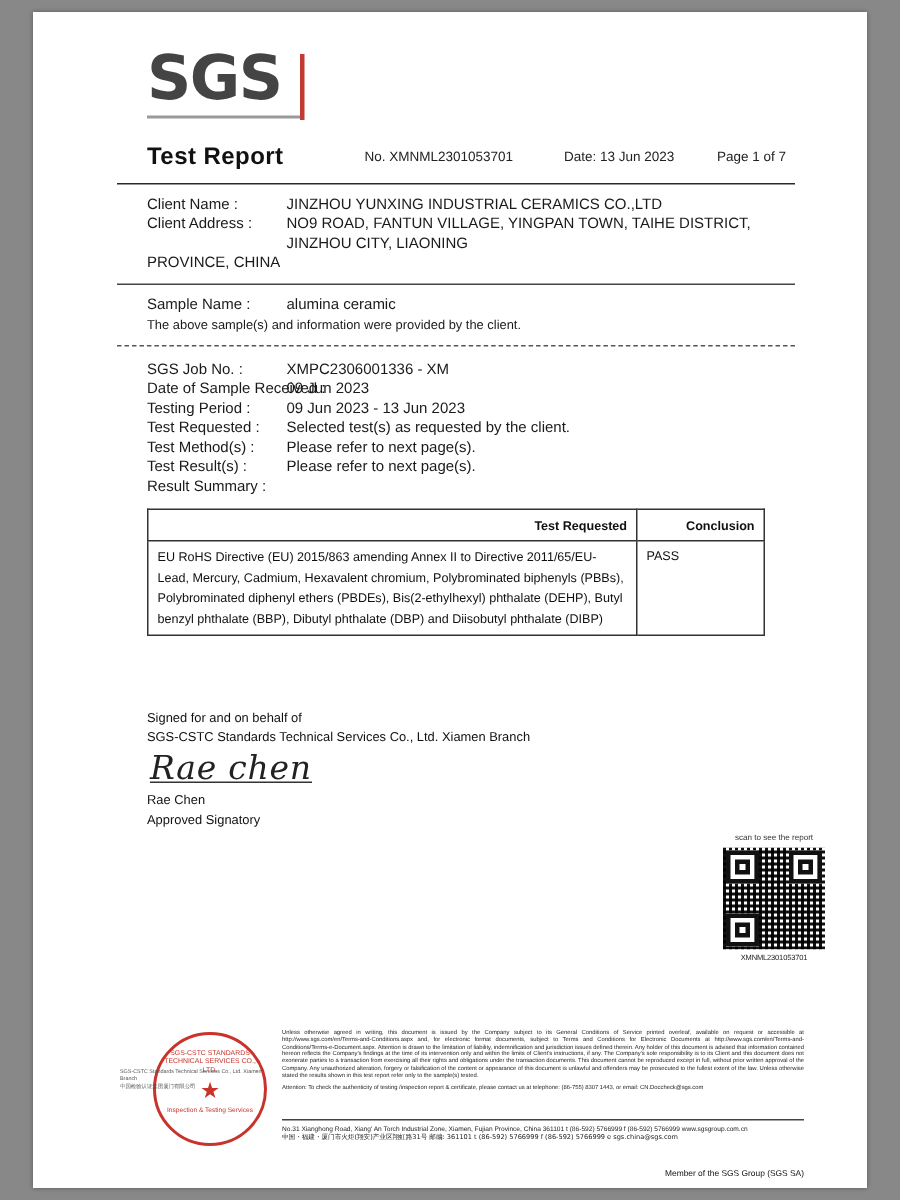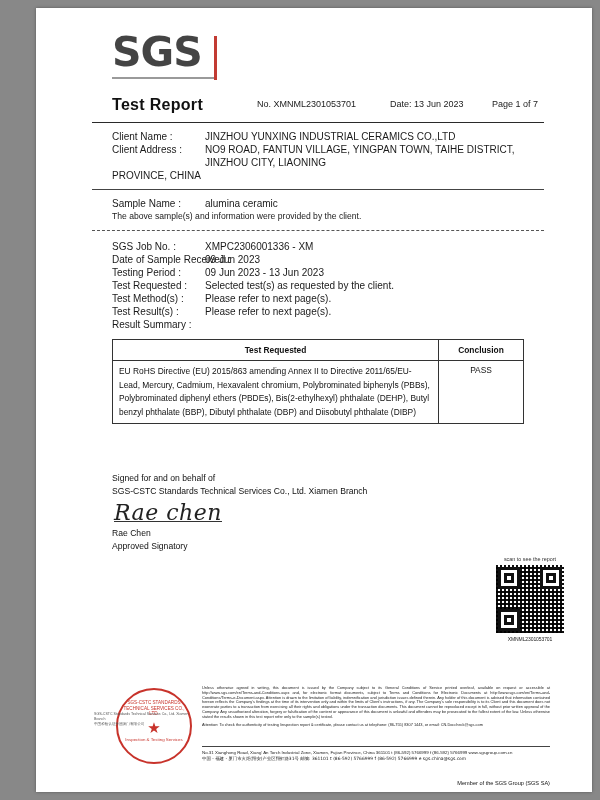--- a/index.html
+++ b/index.html
@@ -8,21 +8,21 @@
     background: #888888;
   }
   body {
     width: 600px;
     height: 800px;
     font-family: "Liberation Sans", sans-serif;
     overflow: hidden;
   }
   .page {
     position: absolute;
-    left: 36px;
+    left: 22px;
     top: 8px;
     width: 556px;
     height: 784px;
     background: #ffffff;
     box-shadow: 0 0 3px rgba(0,0,0,0.35);
     overflow: hidden;
   }
   .inner {
     position: absolute;
     left: 56px;
@@ -151,26 +151,25 @@
     font-size: 8.4px;
   }
   .tbl th, .tbl td {
     border: 1px solid #333;
     padding: 4px 6px;
     vertical-align: top;
     color: #111;
   }
   .tbl th {
     font-weight: bold;
-    text-align: center;
+    text-align: right;
     padding-top: 5px;
     padding-bottom: 5px;
   }
   .tbl th.conc, .tbl td.conc {
-    text-align: center;
     width: 72px;
     margin-left: 23px;
   }
   .tbl td.req { line-height: 13.5px; }
 
   
   .sig-block {
     margin-top: 48px;
     padding-left: 20px;
     font-size: 8.6px;

